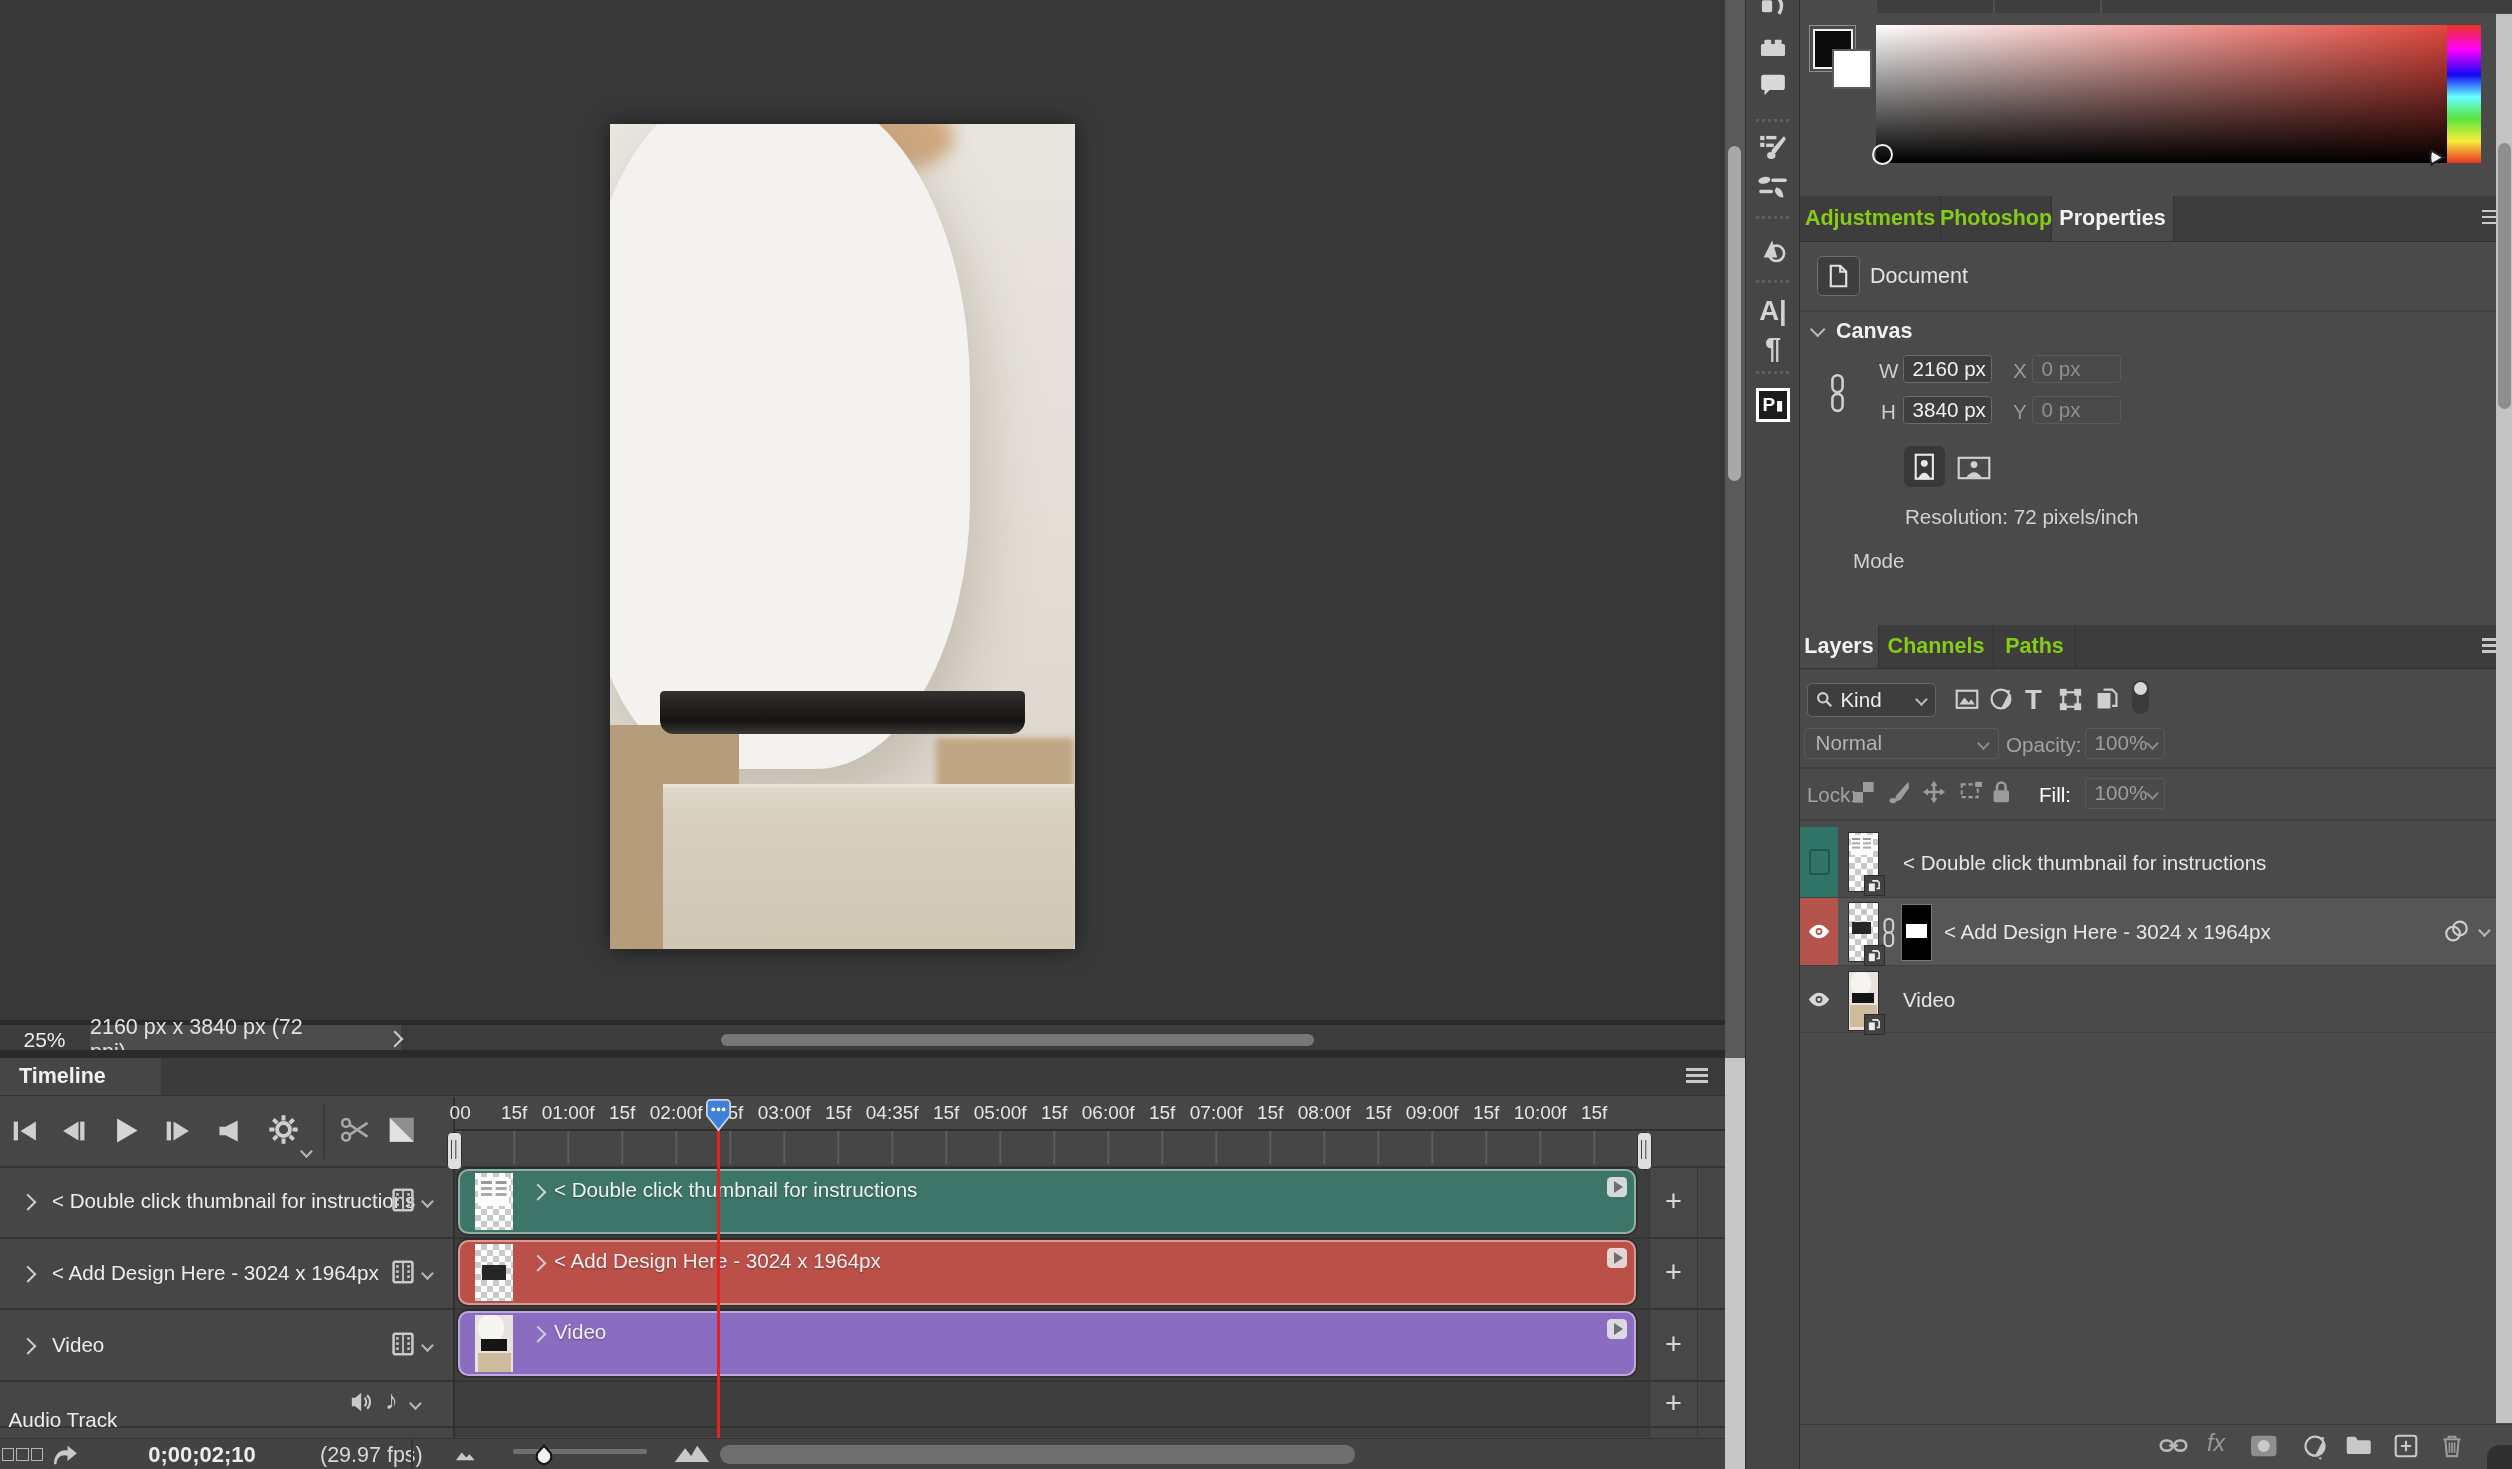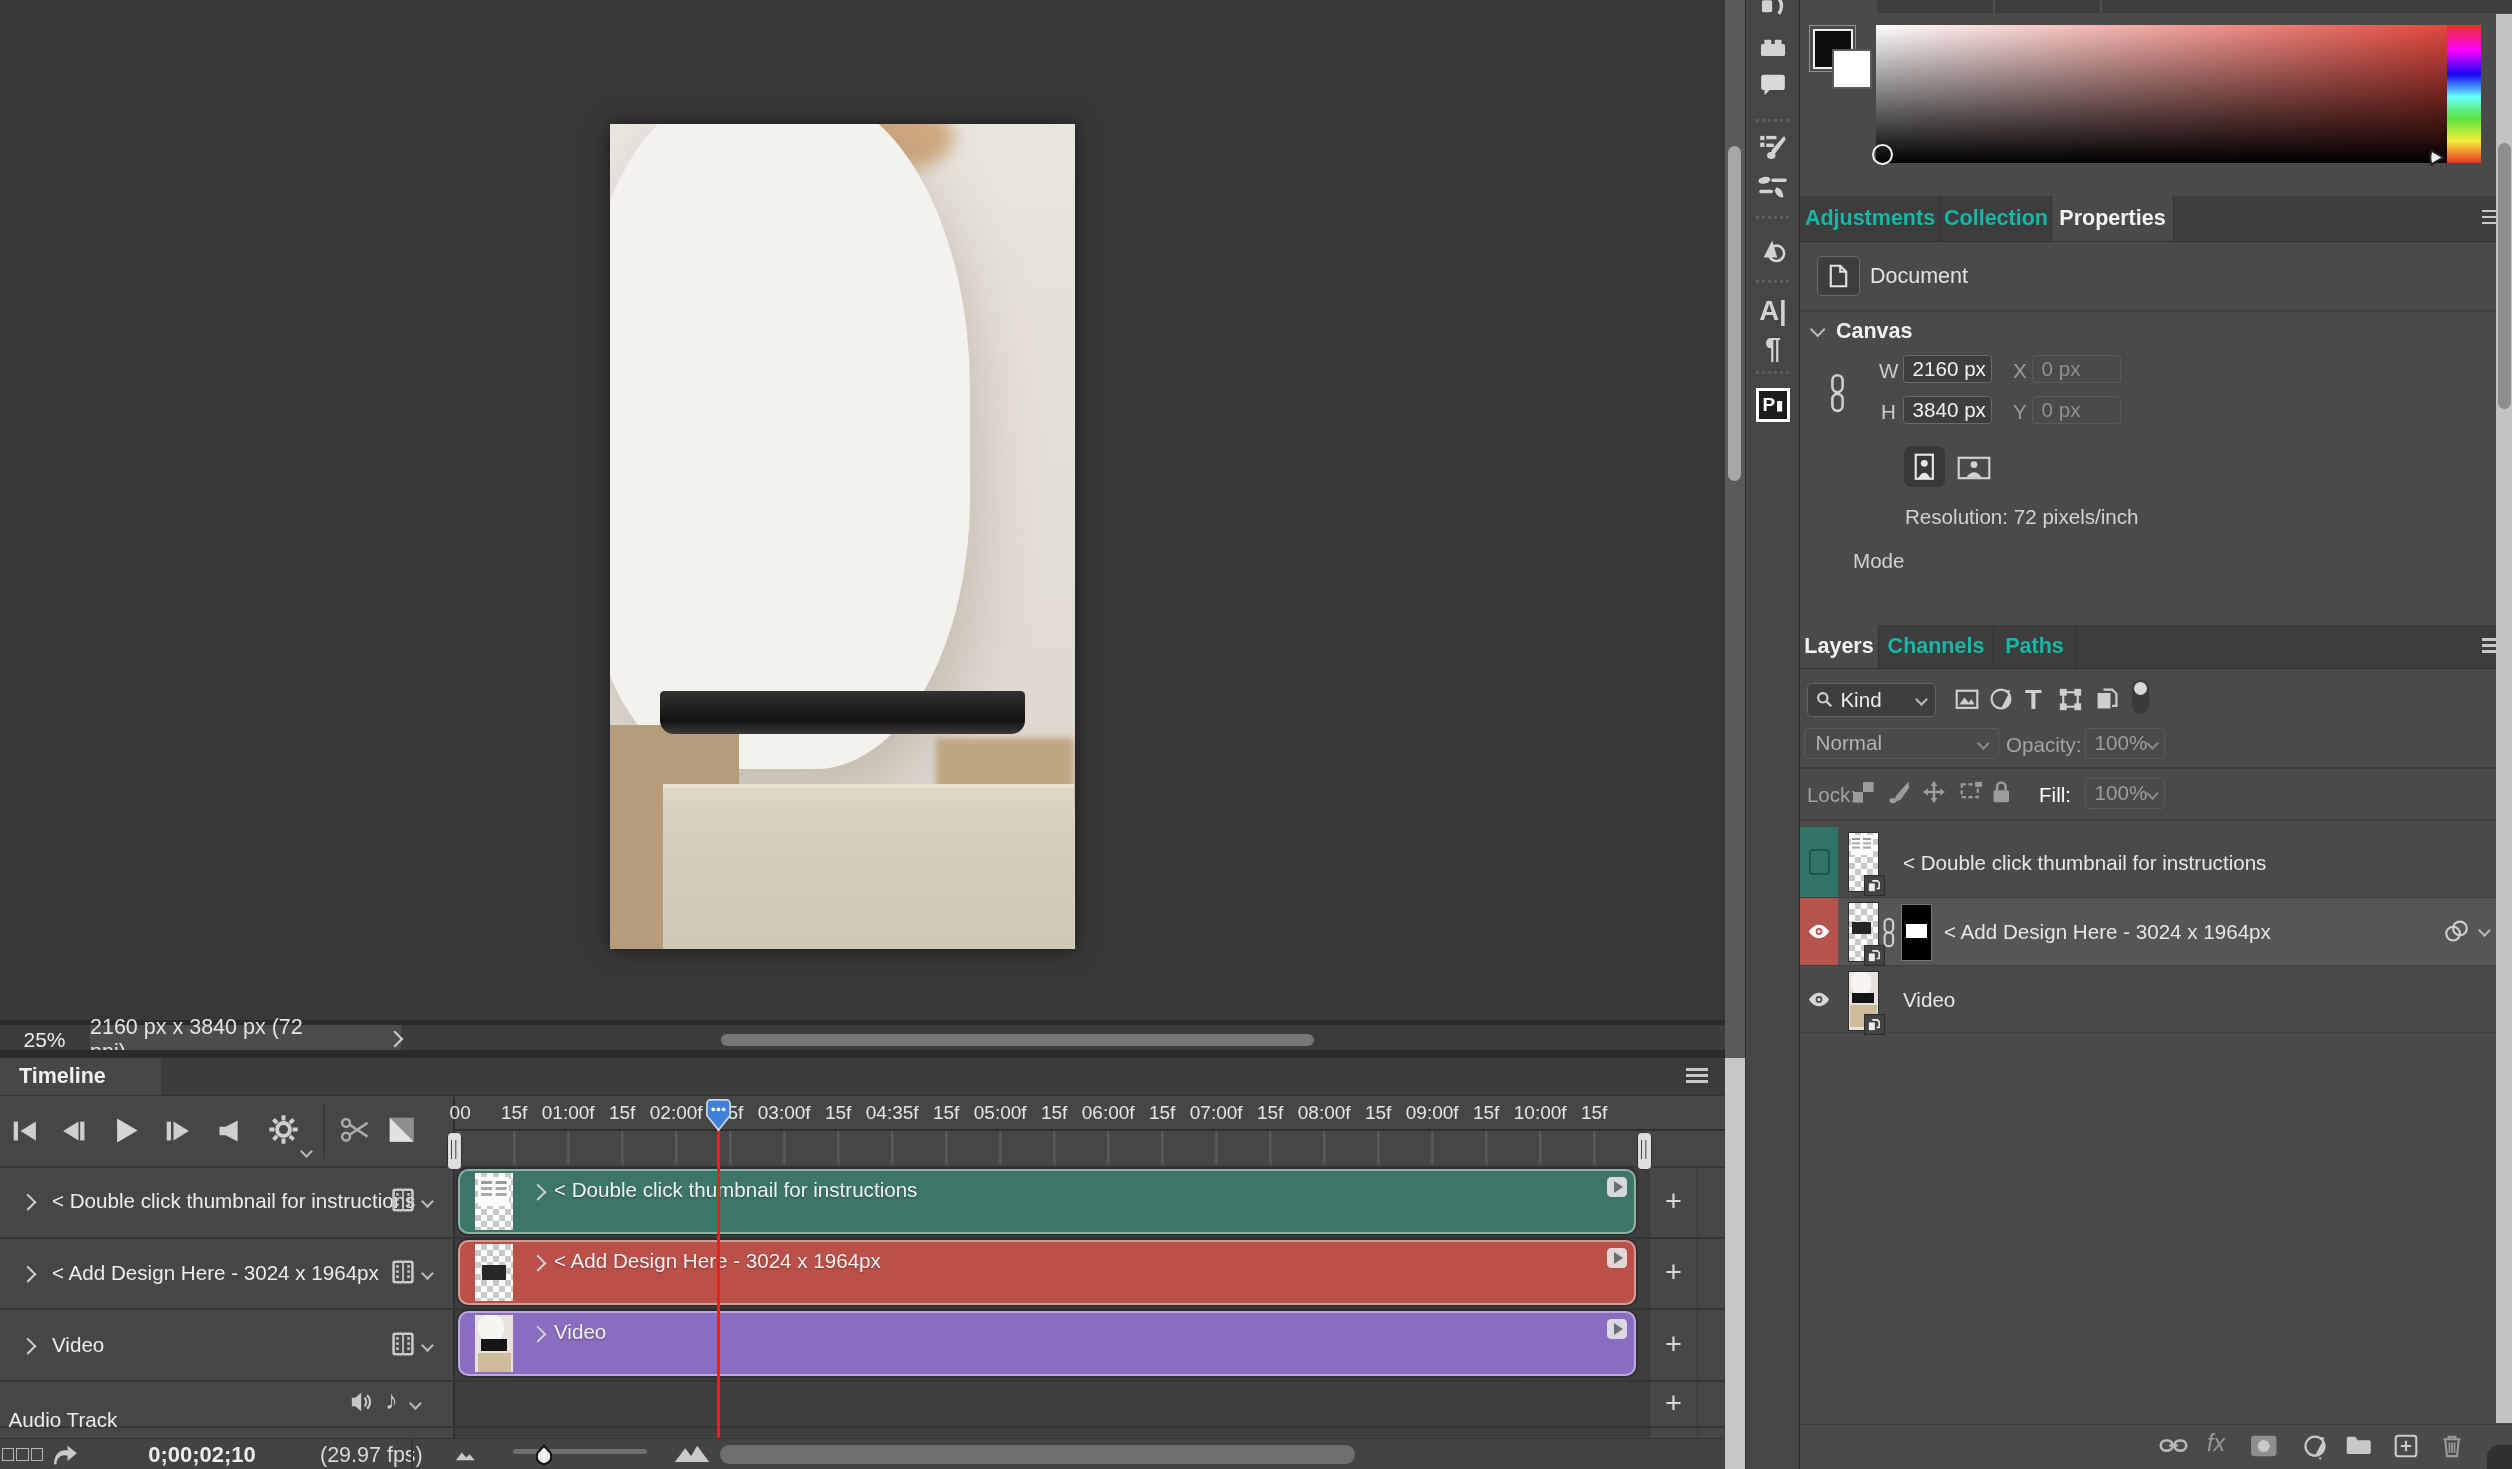--- a/index.html
+++ b/index.html
@@ -35,21 +35,21 @@
 .plus-cell{position:absolute;left:1649px;width:49px;display:flex;align-items:center;justify-content:center;font-size:29px;color:#d8d8d8;font-weight:400}
 .workgrip{position:absolute;top:74px;width:14.6px;height:38px;background:#dedede;border:1.7px solid #2e2e2e;border-radius:4.3px;box-sizing:border-box}
 .workgrip:before{content:"";position:absolute;left:2.6px;top:6.9px;width:1.7px;height:19px;background:#444;box-shadow:4.3px 0 0 #444}
 
 #vdivider{left:1725px;top:0;width:20.6px;height:1470px;background:#5a5a5a}
 #dock{left:1745px;top:0;width:54px;height:1470px;background:#464646;border-left:1.7px solid #303030;border-right:1.7px solid #2e2e2e}
 .dock-ico{position:absolute;left:50%;transform:translateX(-50%);color:#d2d2d2}
 .dock-sep{position:absolute;left:10.3px;width:34px;height:3.4px;background:repeating-linear-gradient(90deg,#5e5e5e 0 2.6px,transparent 2.6px 6px)}
 #rpanel{left:1799px;top:0;width:713px;height:1470px;background:#4a4a4a;border-left:1.7px solid #2d2d2d}
 .tabbar{position:absolute;left:0;width:100%;background:#3d3d3d;border-bottom:1.7px solid #313131}
-.tab{position:absolute;top:0;height:100%;display:flex;align-items:center;justify-content:center;font-weight:bold;font-size:21.5px;color:#14b8a6;border-right:1.7px solid #323232;box-sizing:border-box}
+.tab{position:absolute;top:0;height:100%;display:flex;align-items:center;justify-content:center;font-weight:bold;font-size:21.5px;color:#84cc16;border-right:1.7px solid #323232;box-sizing:border-box}
 .tab.active{background:#4a4a4a;color:#f2f2f2;border-bottom:1.7px solid #4a4a4a}
 .field{position:absolute;height:27.5px;background:#3e3e3e;border:1.7px solid #6b6b6b;border-radius:3.4px;box-sizing:border-box;display:flex;align-items:center;padding-left:8.6px;font-size:20.6px;color:#f0f0f0}
 .field.dim{background:transparent;border-color:#5a5a5a;color:#8f8f8f}
 .hamb{width:22px;height:2.6px;background:#c9c9c9;box-shadow:0 6px 0 #c9c9c9,0 12px 0 #c9c9c9}
 .lockico{color:#9c9c9c}
 .eyecol{position:absolute;left:0;width:38px;height:100%;display:flex;align-items:center;justify-content:center}
 .lrow{position:absolute;left:0;width:100%;border-bottom:1.7px solid #404040;box-sizing:border-box}
 .lthumb{position:absolute;left:48px;top:5.2px;width:29px;height:58px;border:1.7px solid #2c2c2c}
 .sobadge{position:absolute;right:-6.9px;bottom:-5.2px;width:19px;height:19px;background:#434343;border:1.7px solid #2c2c2c;display:flex;align-items:center;justify-content:center}
 .lname{position:absolute;font-size:20.6px;color:#e6e6e6;white-space:nowrap}
@@ -361,21 +361,21 @@
     <div class="abs" style="left:9.4px;top:25px;width:45px;height:45px;border:1.7px solid #8f8f8f;background:#4a4a4a">
       <div class="abs" style="left:2.6px;top:2.6px;width:36px;height:36px;background:#0b0b0b;border:2.6px solid #f2f2f2"></div>
     </div>
     <div class="abs" style="left:32px;top:49px;width:36px;height:36px;background:#fff;border:2.6px solid #5a5a5a"></div>
 
     <div class="tabbar" style="top:196px;height:45px">
       <div class="tab" style="left:0;width:141px">
           <span>Adjustments</span>
         </div>
       <div class="tab" style="left:141px;width:111px">
-          <span>Collection</span>
+          <span>Photoshop</span>
         </div>
       <div class="tab active" style="left:252px;width:122px">
           <span>Properties</span>
         </div>
       <div class="abs hamb" style="left:682px;top:13.7px"></div>
     </div>
 
     <div class="abs" style="left:0;top:240px;width:100%;height:385px">
       <div class="abs" style="left:17px;top:15.5px;width:41px;height:38px;background:#3e3e3e;border:1.7px solid #6e6e6e;border-radius:5.2px;display:flex;align-items:center;justify-content:center">
         <svg width="19" height="24" viewBox="0 0 22 28">

